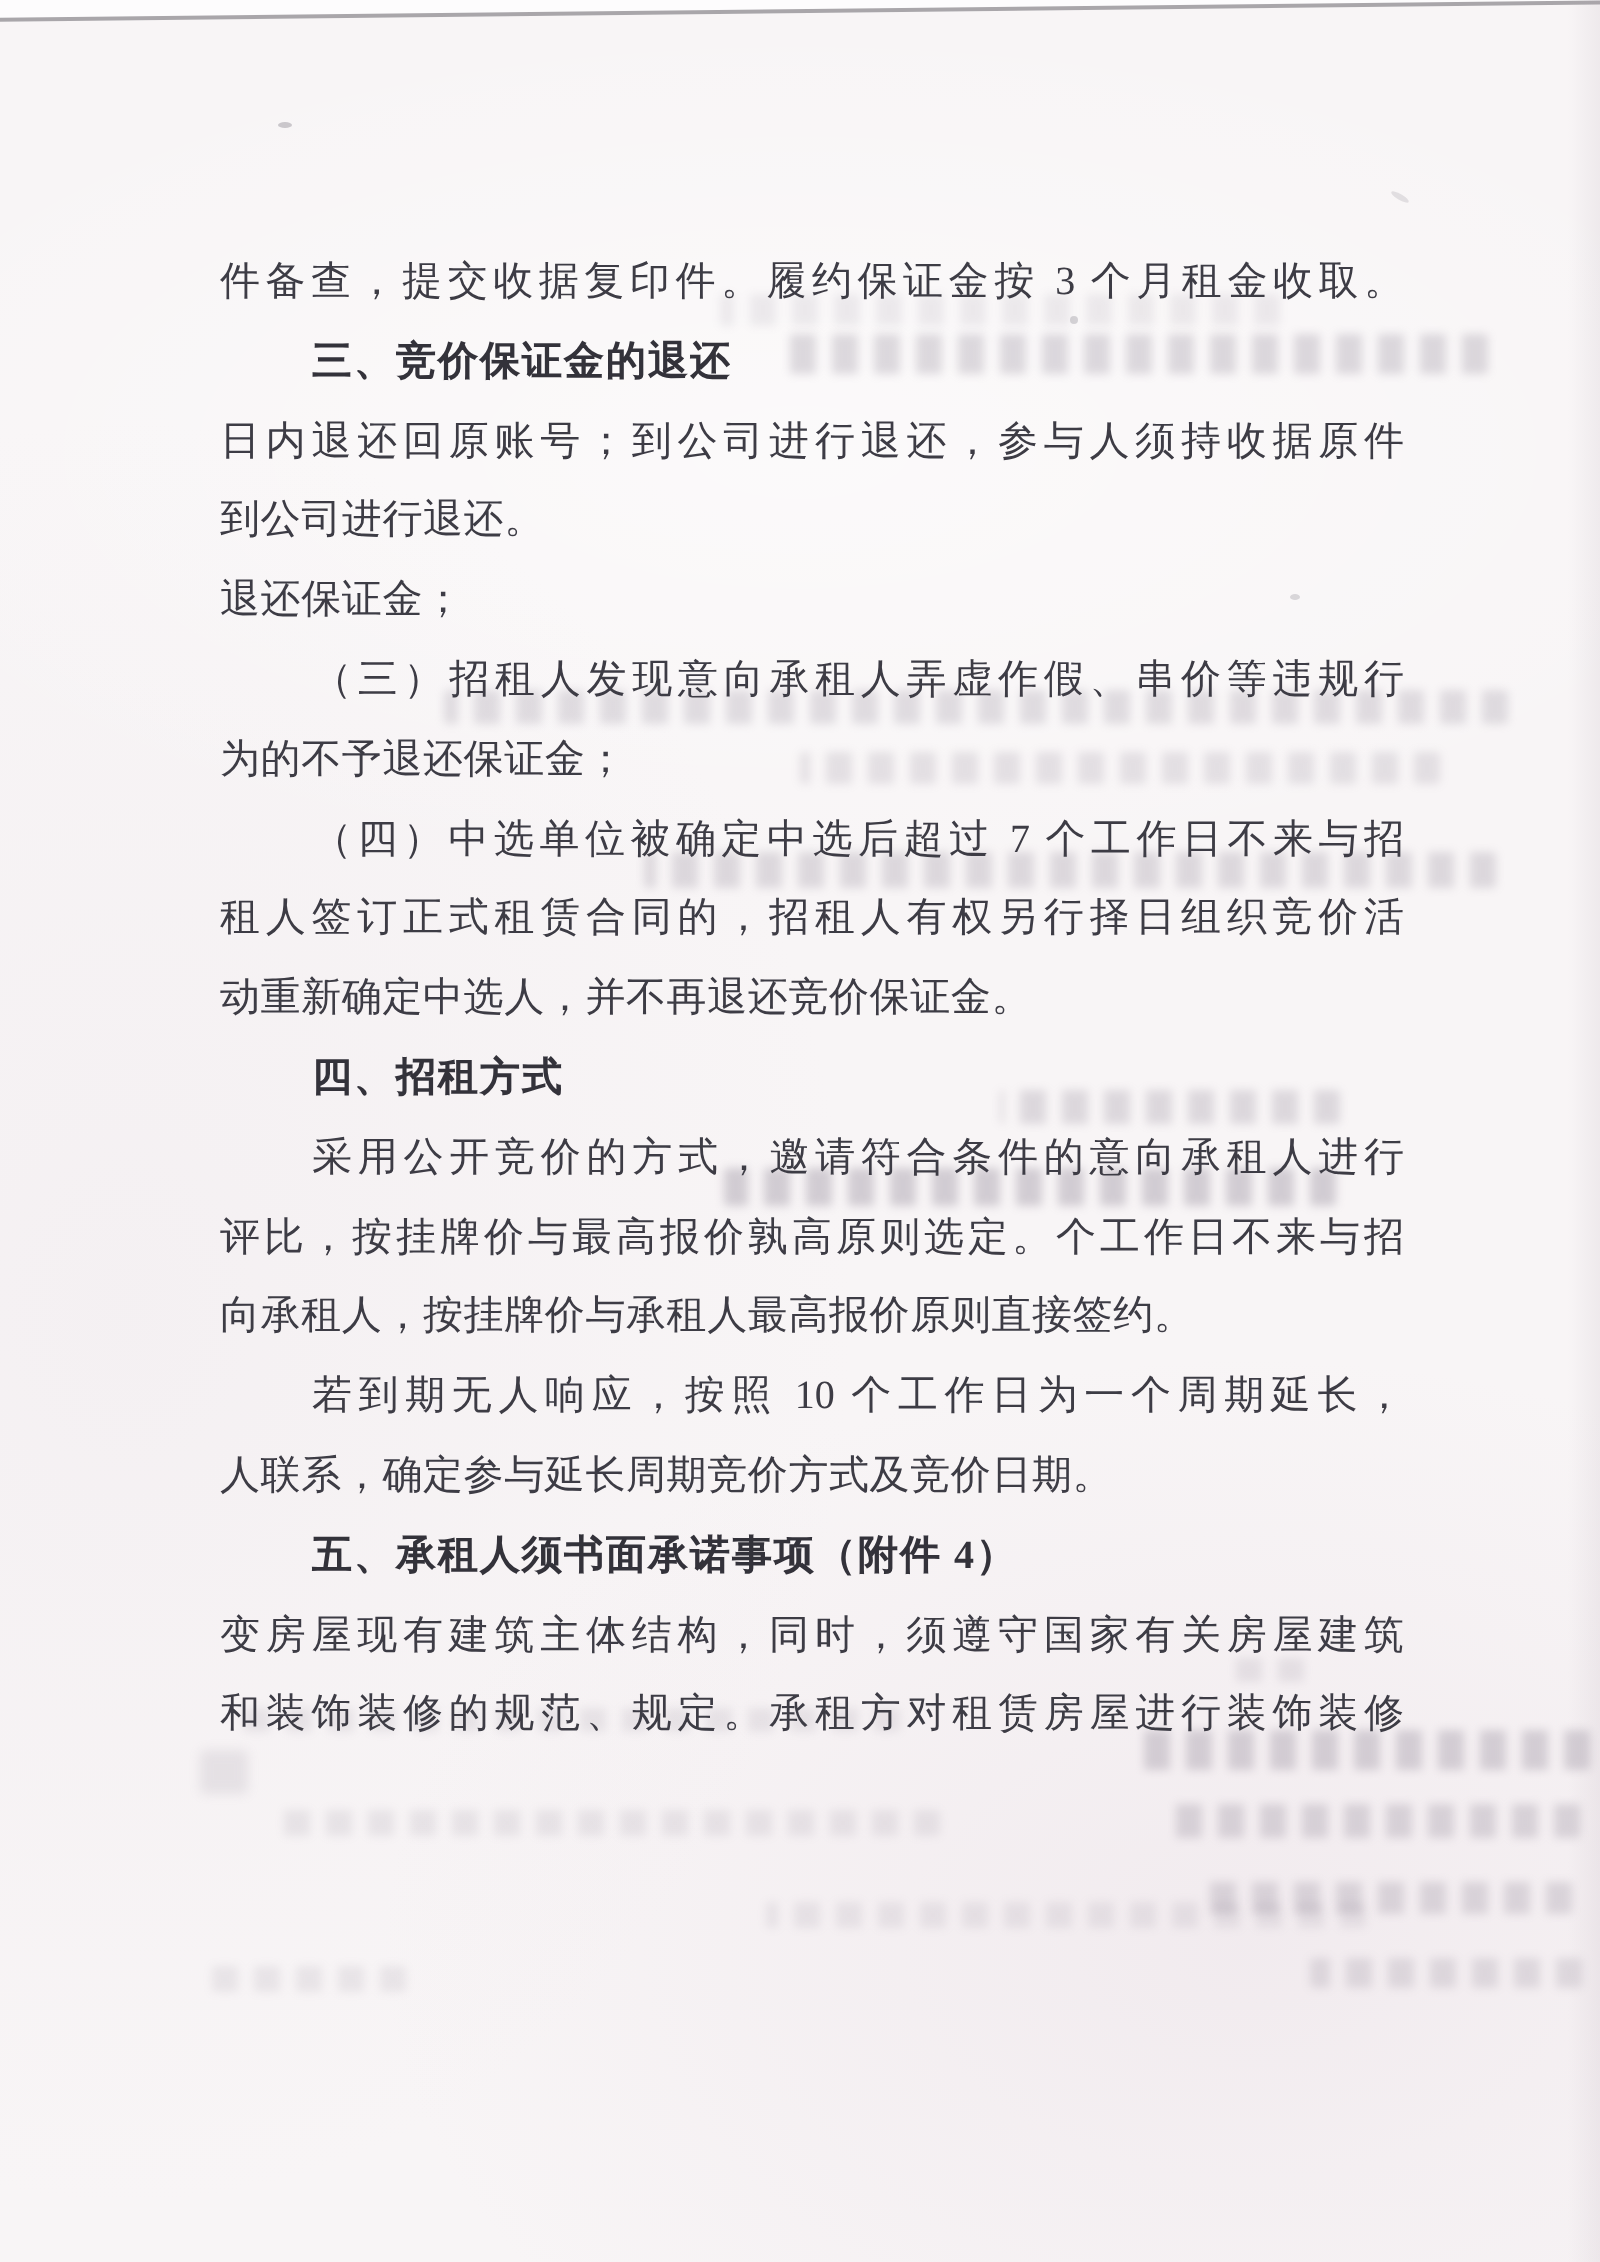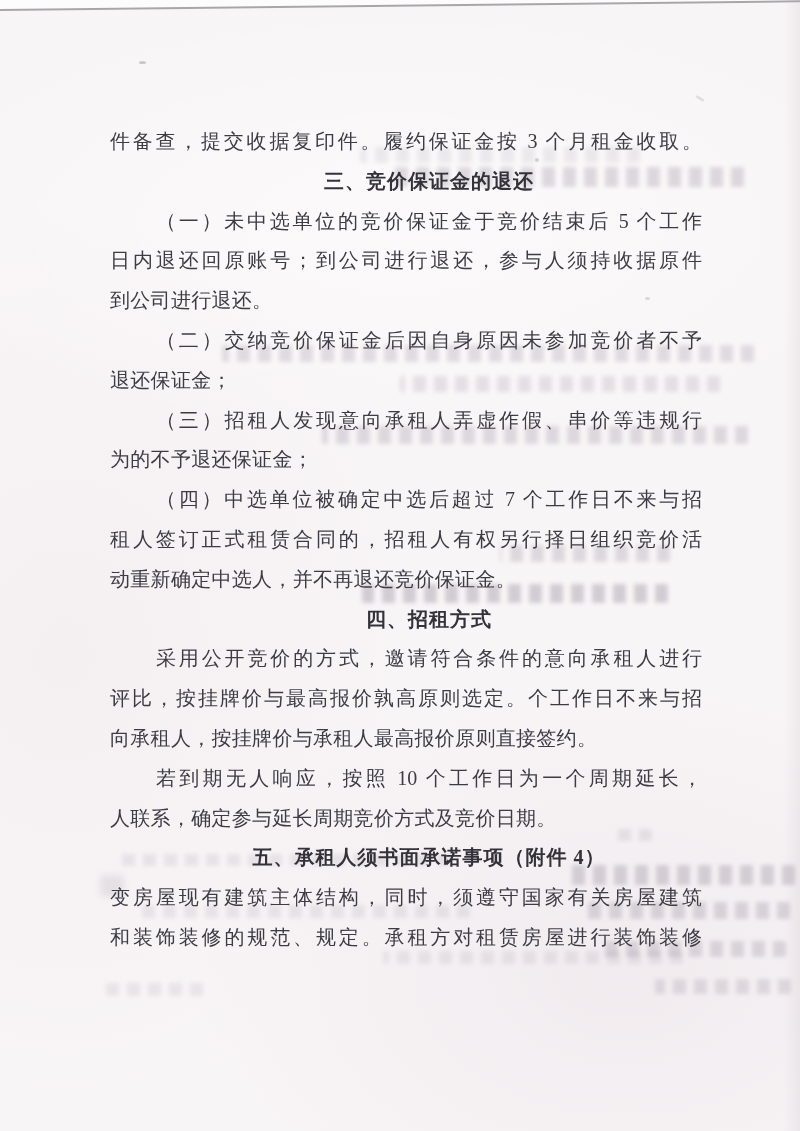--- a/index.html
+++ b/index.html
@@ -53,21 +53,20 @@
     white-space:normal;
     text-align:justify;
     text-align-last:justify;
     letter-spacing:0;
   }
   .line.indent{ padding-left:46px; }
   .line.heading{
     font-weight:bold;
     color:var(--heading-ink);
     letter-spacing:1px;
-    text-align:center;
   }
   
   .ghost{
     position:absolute;
     border-radius:2px;
     filter:blur(2.3px);
     background:repeating-linear-gradient(90deg, var(--ghost) 0 13px, transparent 13px 21px);
     transform:scaleX(-1);
   }
   .ghost.blob{
@@ -108,24 +107,22 @@
   <div class="ghost" style="left:103px;top:983px;width:100px;height:13px;opacity:.14;"></div>
 
   <div class="speck" style="left:139px;top:61px;width:7px;height:3px;opacity:.5;"></div>
   <div class="speck" style="left:535px;top:158px;width:4px;height:4px;opacity:.4;"></div>
   <div class="speck" style="left:645px;top:297px;width:5px;height:3px;opacity:.35;"></div>
   <div class="speck" style="left:695px;top:97px;width:10px;height:3px;opacity:.25;transform:rotate(30deg);"></div>
 
   <div class="text-column">
       <div class="line body justify">件备查，提交收据复印件。履约保证金按 3 个月租金收取。</div>
       <div class="line heading indent">三、竞价保证金的退还</div>
-      <div class="line body indent justify">（一）未中选单位的竞价保证金于竞价结束后 5 个工作</div>
       <div class="line body justify">日内退还回原账号；到公司进行退还，参与人须持收据原件</div>
       <div class="line body">到公司进行退还。</div>
-      <div class="line body indent justify">（二）交纳竞价保证金后因自身原因未参加竞价者不予</div>
       <div class="line body">退还保证金；</div>
       <div class="line body indent justify">（三）招租人发现意向承租人弄虚作假、串价等违规行</div>
       <div class="line body">为的不予退还保证金；</div>
       <div class="line body indent justify">（四）中选单位被确定中选后超过 7 个工作日不来与招</div>
       <div class="line body justify">租人签订正式租赁合同的，招租人有权另行择日组织竞价活</div>
       <div class="line body">动重新确定中选人，并不再退还竞价保证金。</div>
       <div class="line heading indent">四、招租方式</div>
       <div class="line body indent justify">采用公开竞价的方式，邀请符合条件的意向承租人进行</div>
       <div class="line body justify">评比，按挂牌价与最高报价孰高原则选定。个工作日不来与招</div>
       <div class="line body">向承租人，按挂牌价与承租人最高报价原则直接签约。</div>

